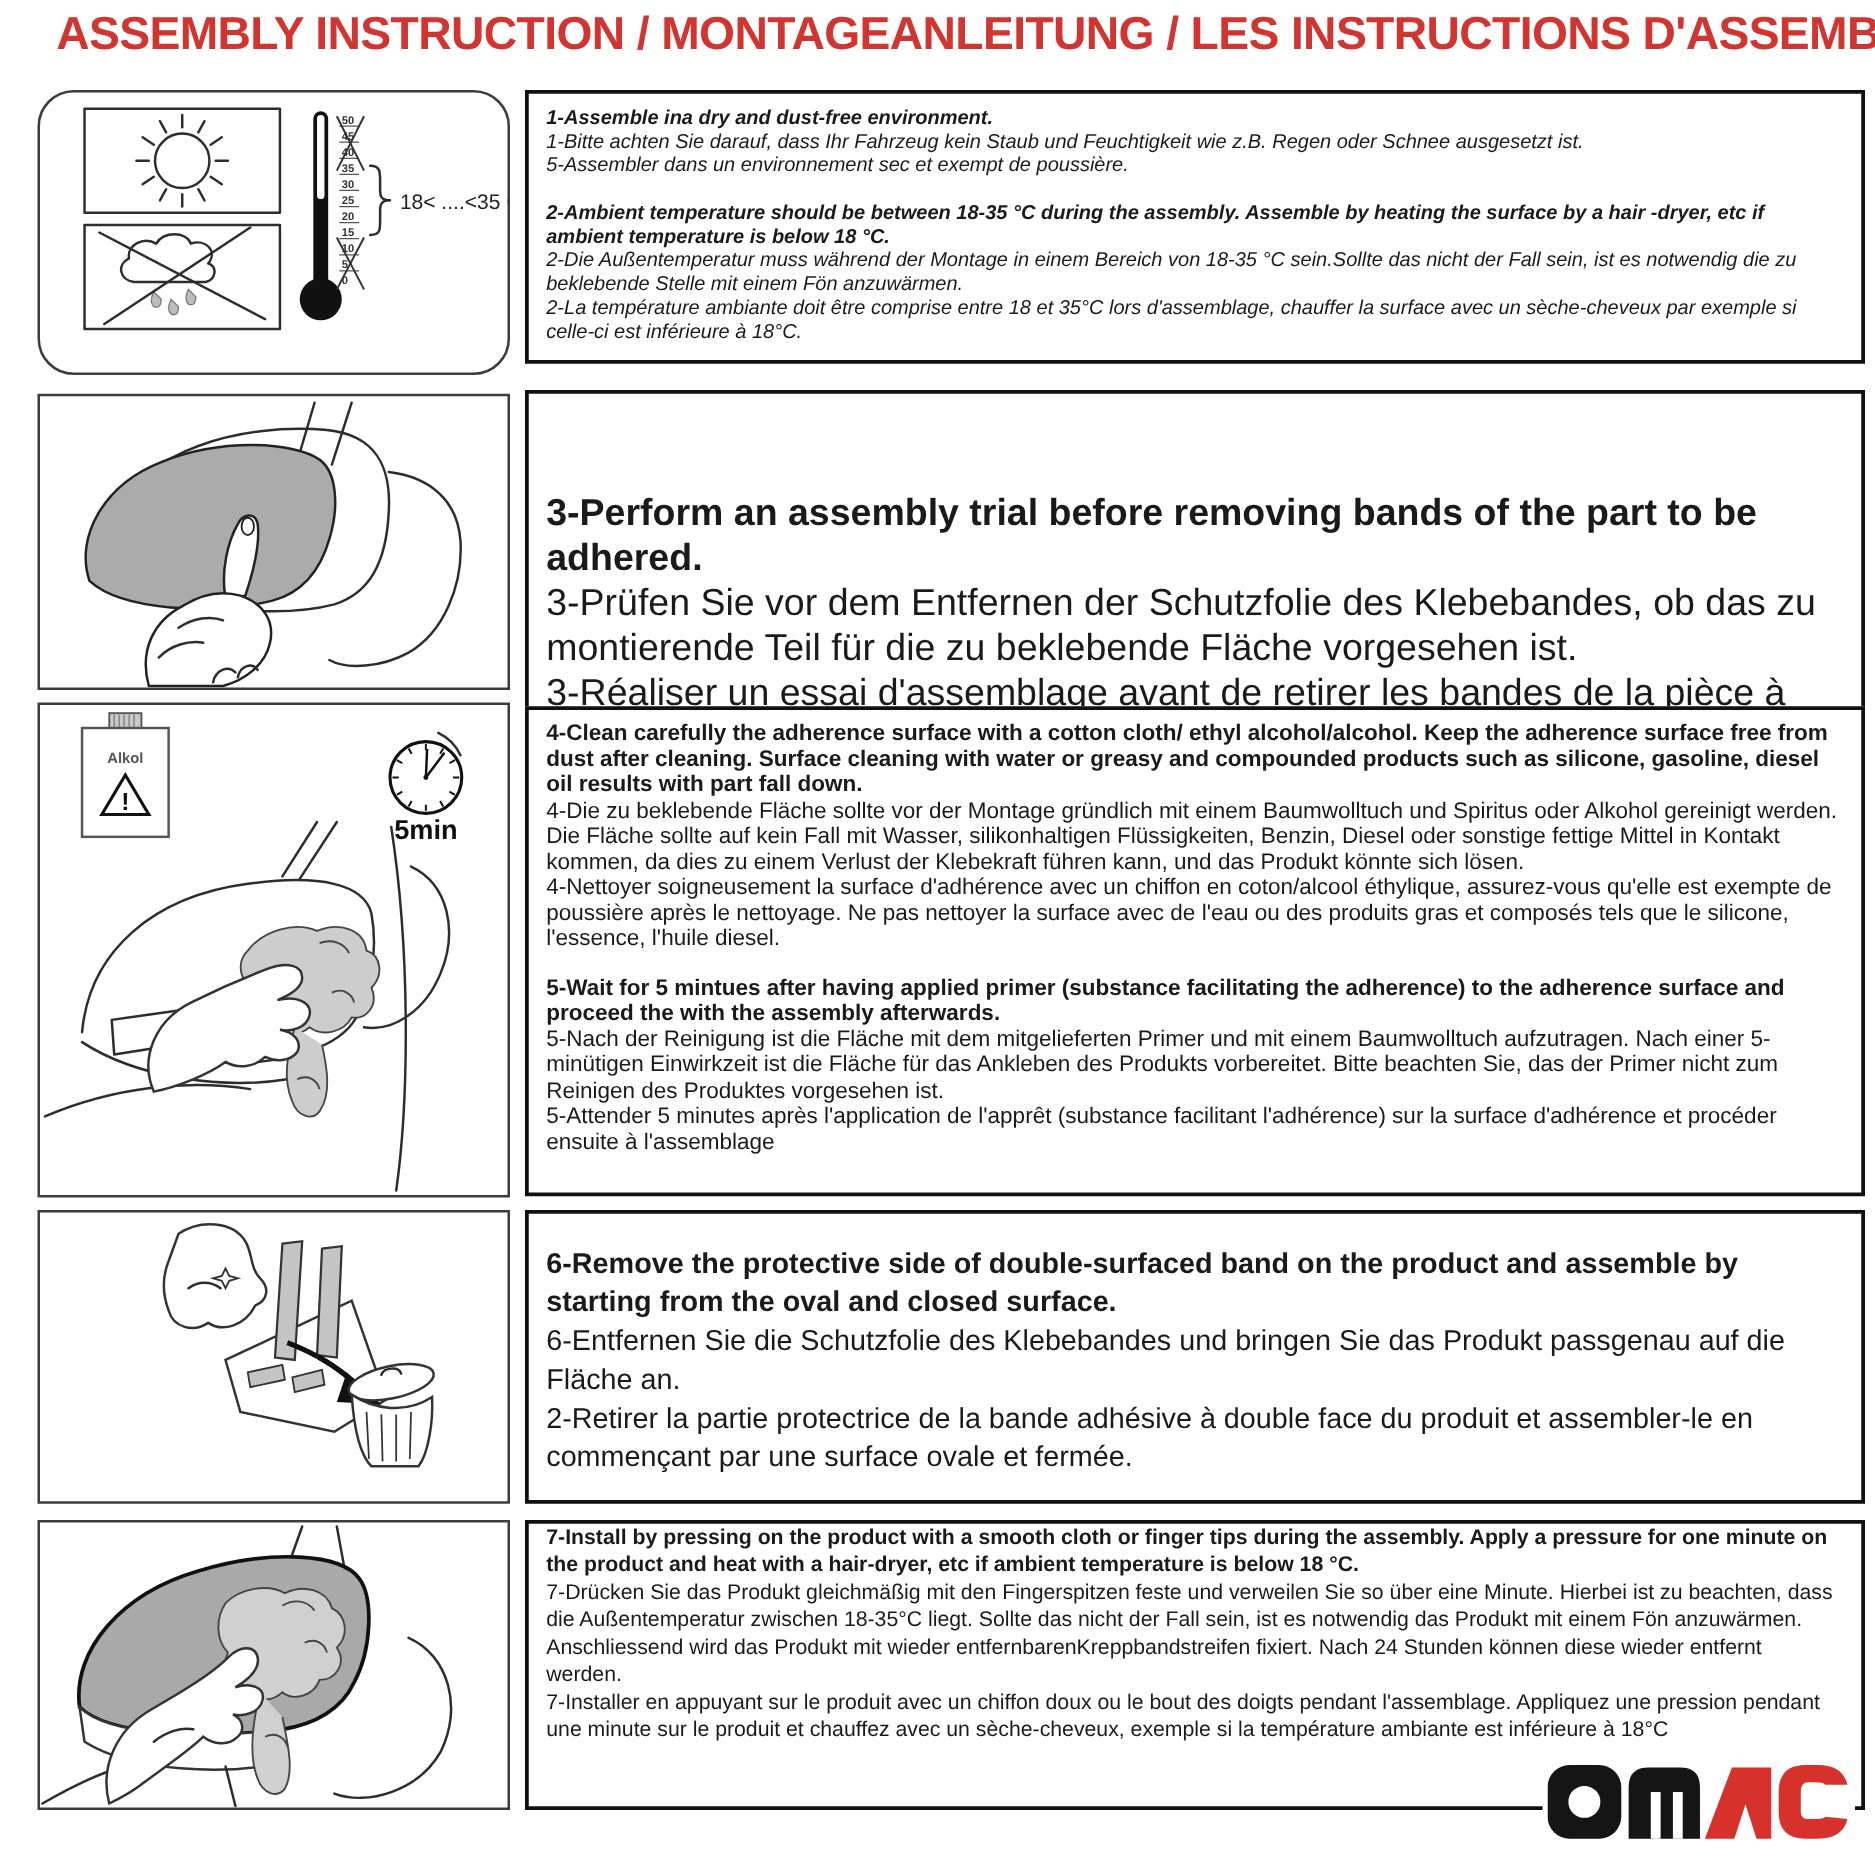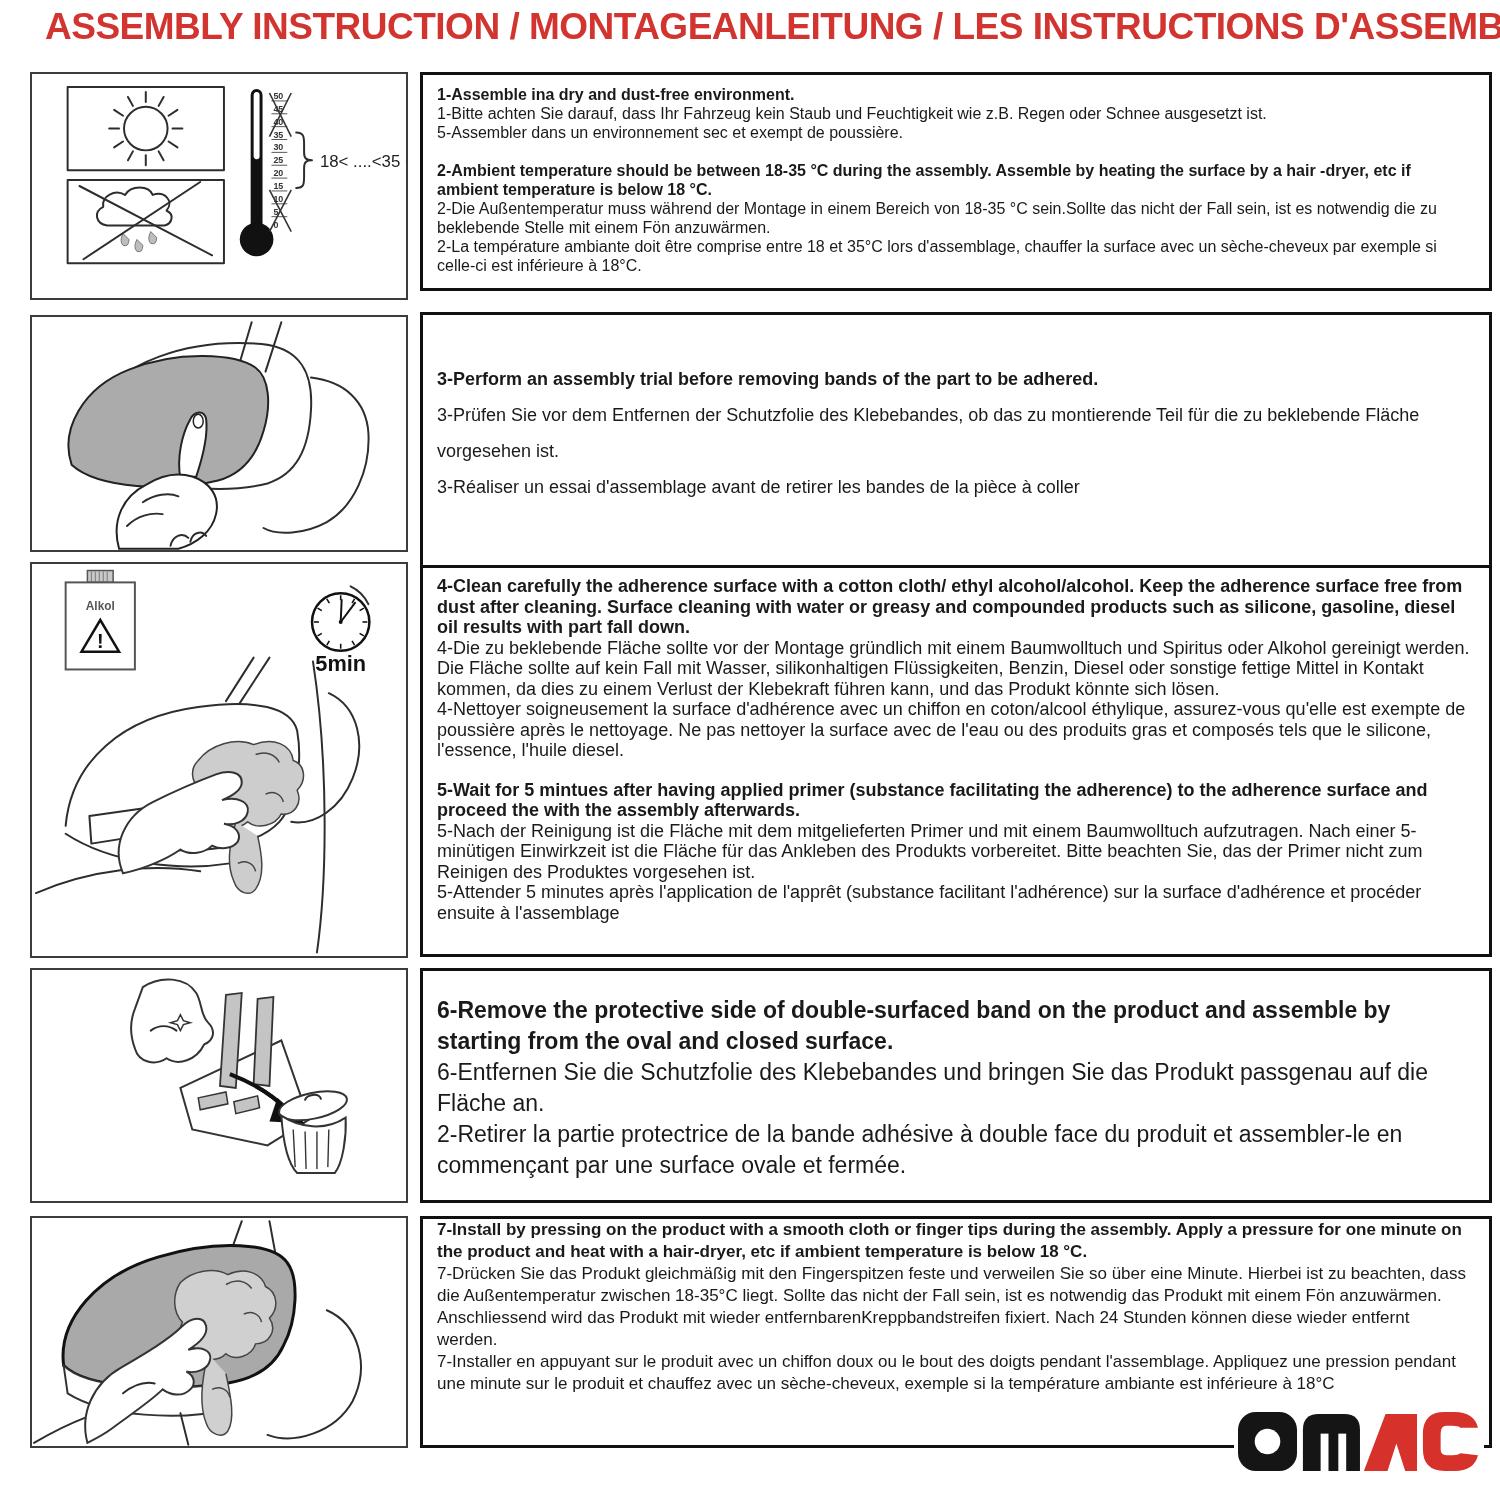--- a/index.html
+++ b/index.html
@@ -19,25 +19,25 @@
   }
   .text-box{
     position:absolute;left:420px;width:1072px;background:#fff;
     border:3px solid #101010;box-sizing:border-box;
     padding:10px 18px 0 14px;
   }
   .text-box p{margin:0;}
   .b{font-weight:700;}
   .gap{margin-top:19px !important;}
 
-  #r1-illus{top:72px;height:228px;}
-  #r1-text{top:72px;height:219px;font-size:16px;line-height:19px;}
+  #r1-illus{top:72px;height:228px;border-radius:29px;}
+  #r1-text{top:72px;height:219px;font-size:16px;line-height:19px;font-style:italic;}
 
   #r2-illus{top:315px;height:237px;}
-  #r2-text{top:312px;height:276px;font-size:18px;line-height:36px;padding-top:46px;}
+  #r2-text{top:312px;height:276px;font-size:30px;line-height:36px;padding-top:78px;}
 
   #r3-illus{top:562px;height:396px;}
   #r3-text{top:565px;height:392px;font-size:18px;line-height:20.5px;padding-top:8px;}
 
   #r4-illus{top:968px;height:235px;}
   #r4-text{top:968px;height:235px;font-size:23px;line-height:31px;padding-top:24px;}
 
   #r5-illus{top:1216px;height:232px;}
   #r5-text{top:1216px;height:232px;font-size:17px;line-height:22px;padding-top:0;}
 

